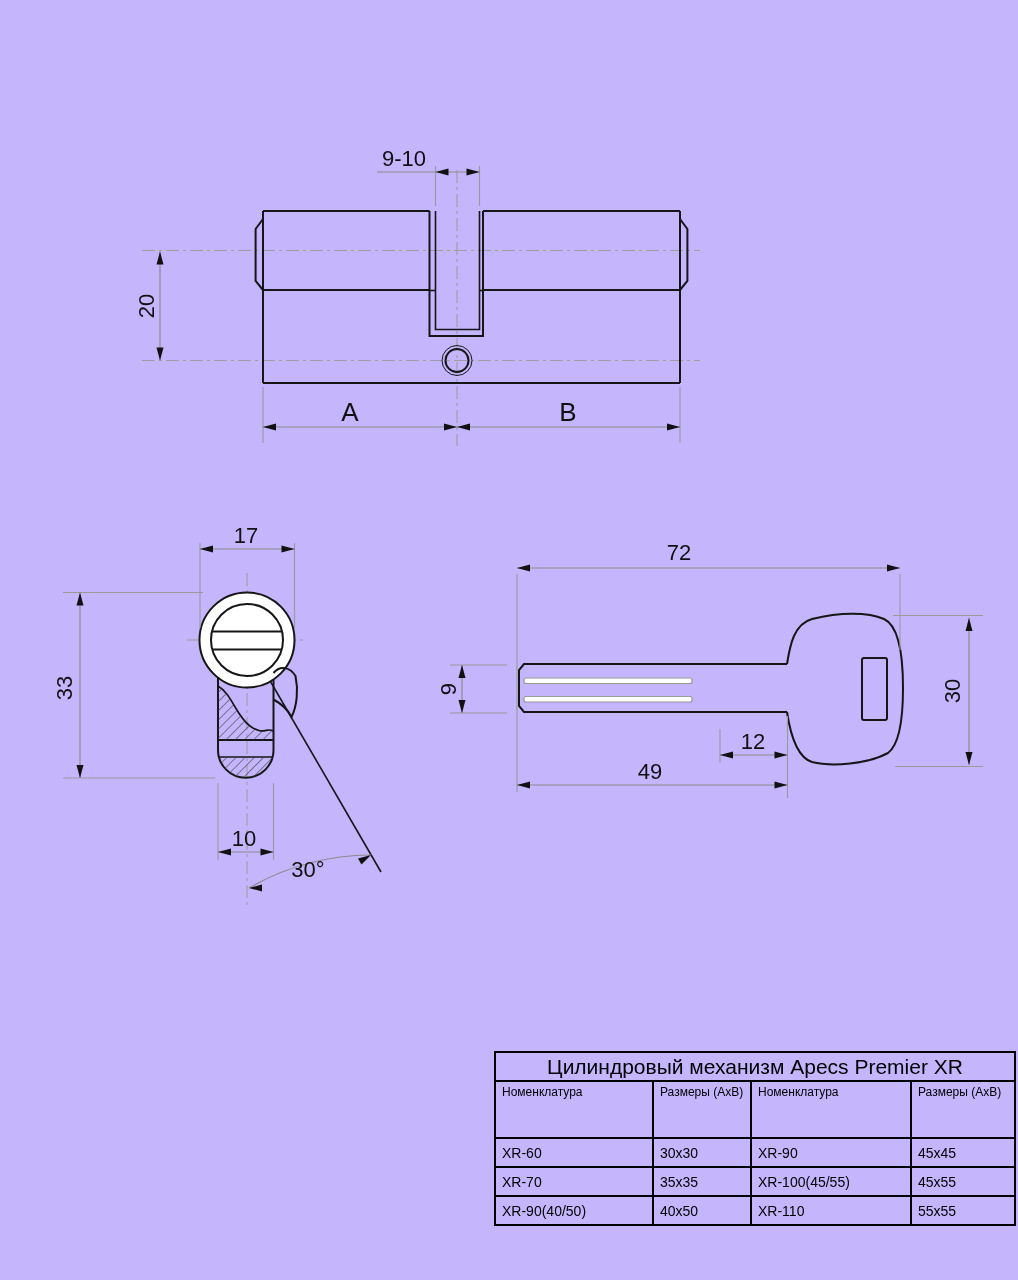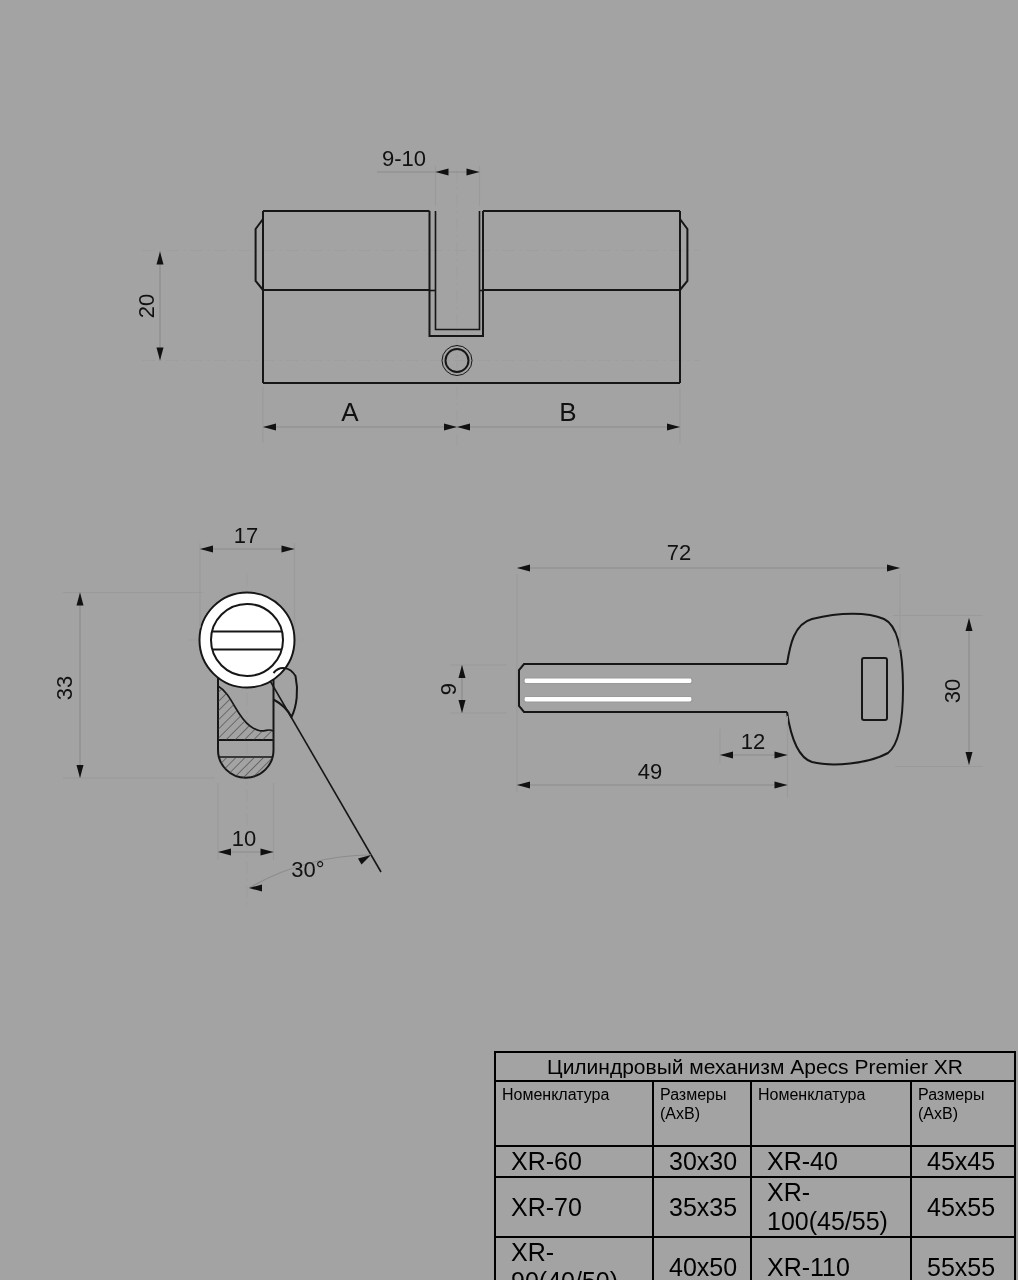--- a/index.html
+++ b/index.html
@@ -1,36 +1,36 @@
 <!DOCTYPE html>
 <html><head>
 <meta charset="utf-8">
 <style>
   html,body{margin:0;padding:0;background:#fff;}
-  .canvas{position:relative;width:1018px;height:1280px;background:#a3a3a3;overflow:hidden;
+  .canvas{position:relative;width:1018px;height:1280px;background:#c4b5fd;overflow:hidden;
           font-family:"Liberation Sans",sans-serif;}
   svg{position:absolute;left:0;top:0;}
   svg text{fill:#111;font-family:"Liberation Sans",sans-serif;font-size:22px;text-anchor:middle;}
   svg text.big{font-size:26px;}
   svg text.rot{dominant-baseline:central;}
   .ol{stroke:#161616;stroke-width:2;fill:none;}
   .ol1{stroke:#161616;stroke-width:1.6;fill:none;}
   .dim{stroke:#8c8c8c;stroke-width:1.2;fill:none;}
   .ext{stroke:#9a9a9a;stroke-width:1.1;fill:none;}
   .cl{stroke:#9e9e9e;stroke-width:1.1;fill:none;stroke-dasharray:13 4 3 4;}
   .ar{fill:#111;stroke:none;}
   .groove{stroke:#9a9a9a;stroke-width:1.2;fill:#fff;}
   
   .spec{position:absolute;left:494px;top:1051px;width:520px;border-collapse:collapse;
         table-layout:fixed;color:#000;}
   .spec th,.spec td{border:2px solid #000;font-weight:normal;overflow:hidden;}
   .spec .title{height:27px;text-align:center;font-size:21px;padding:0 10px;}
-  .spec .hdr{height:52px;vertical-align:top;text-align:left;font-size:16px;line-height:1.2;
-             padding:3px 0 8px 6px;}
-  .spec td{height:27px;font-size:25px;padding:0 0 0 15px;text-align:left;vertical-align:middle;}
+  .spec .hdr{height:52px;vertical-align:top;text-align:left;font-size:12px;line-height:1.2;
+             padding:3px 0 0 6px;}
+  .spec td{height:27px;font-size:14px;padding:0 0 0 6px;text-align:left;vertical-align:middle;}
   .c1{width:158px;} .c2{width:98px;} .c3{width:160px;} .c4{width:104px;}
 </style>
 </head>
 <body>
 
 <div class="canvas">
 <svg width="1018" height="1280" viewBox="0 0 1018 1280">
   <defs>
     <pattern id="hatch" width="6.5" height="6.5" patternUnits="userSpaceOnUse" patternTransform="rotate(-45)">
       <line x1="0" y1="0" x2="6.5" y2="0" stroke="#3a3a3a" stroke-width="1.1"></line>
@@ -226,21 +226,21 @@
   </tr>
   <tr>
     <th class="hdr">Номенклатура</th>
     <th class="hdr">Размеры (AxB)</th>
     <th class="hdr">Номенклатура</th>
     <th class="hdr">Размеры (AxB)</th>
   </tr>
   <tr>
     <td>XR-60</td>
     <td>30x30</td>
-    <td>XR-40</td>
+    <td>XR-90</td>
     <td>45x45</td>
   </tr>
   <tr>
     <td>XR-70</td>
     <td>35x35</td>
     <td>XR-100(45/55)</td>
     <td>45x55</td>
   </tr>
   <tr>
     <td>XR-90(40/50)</td>

